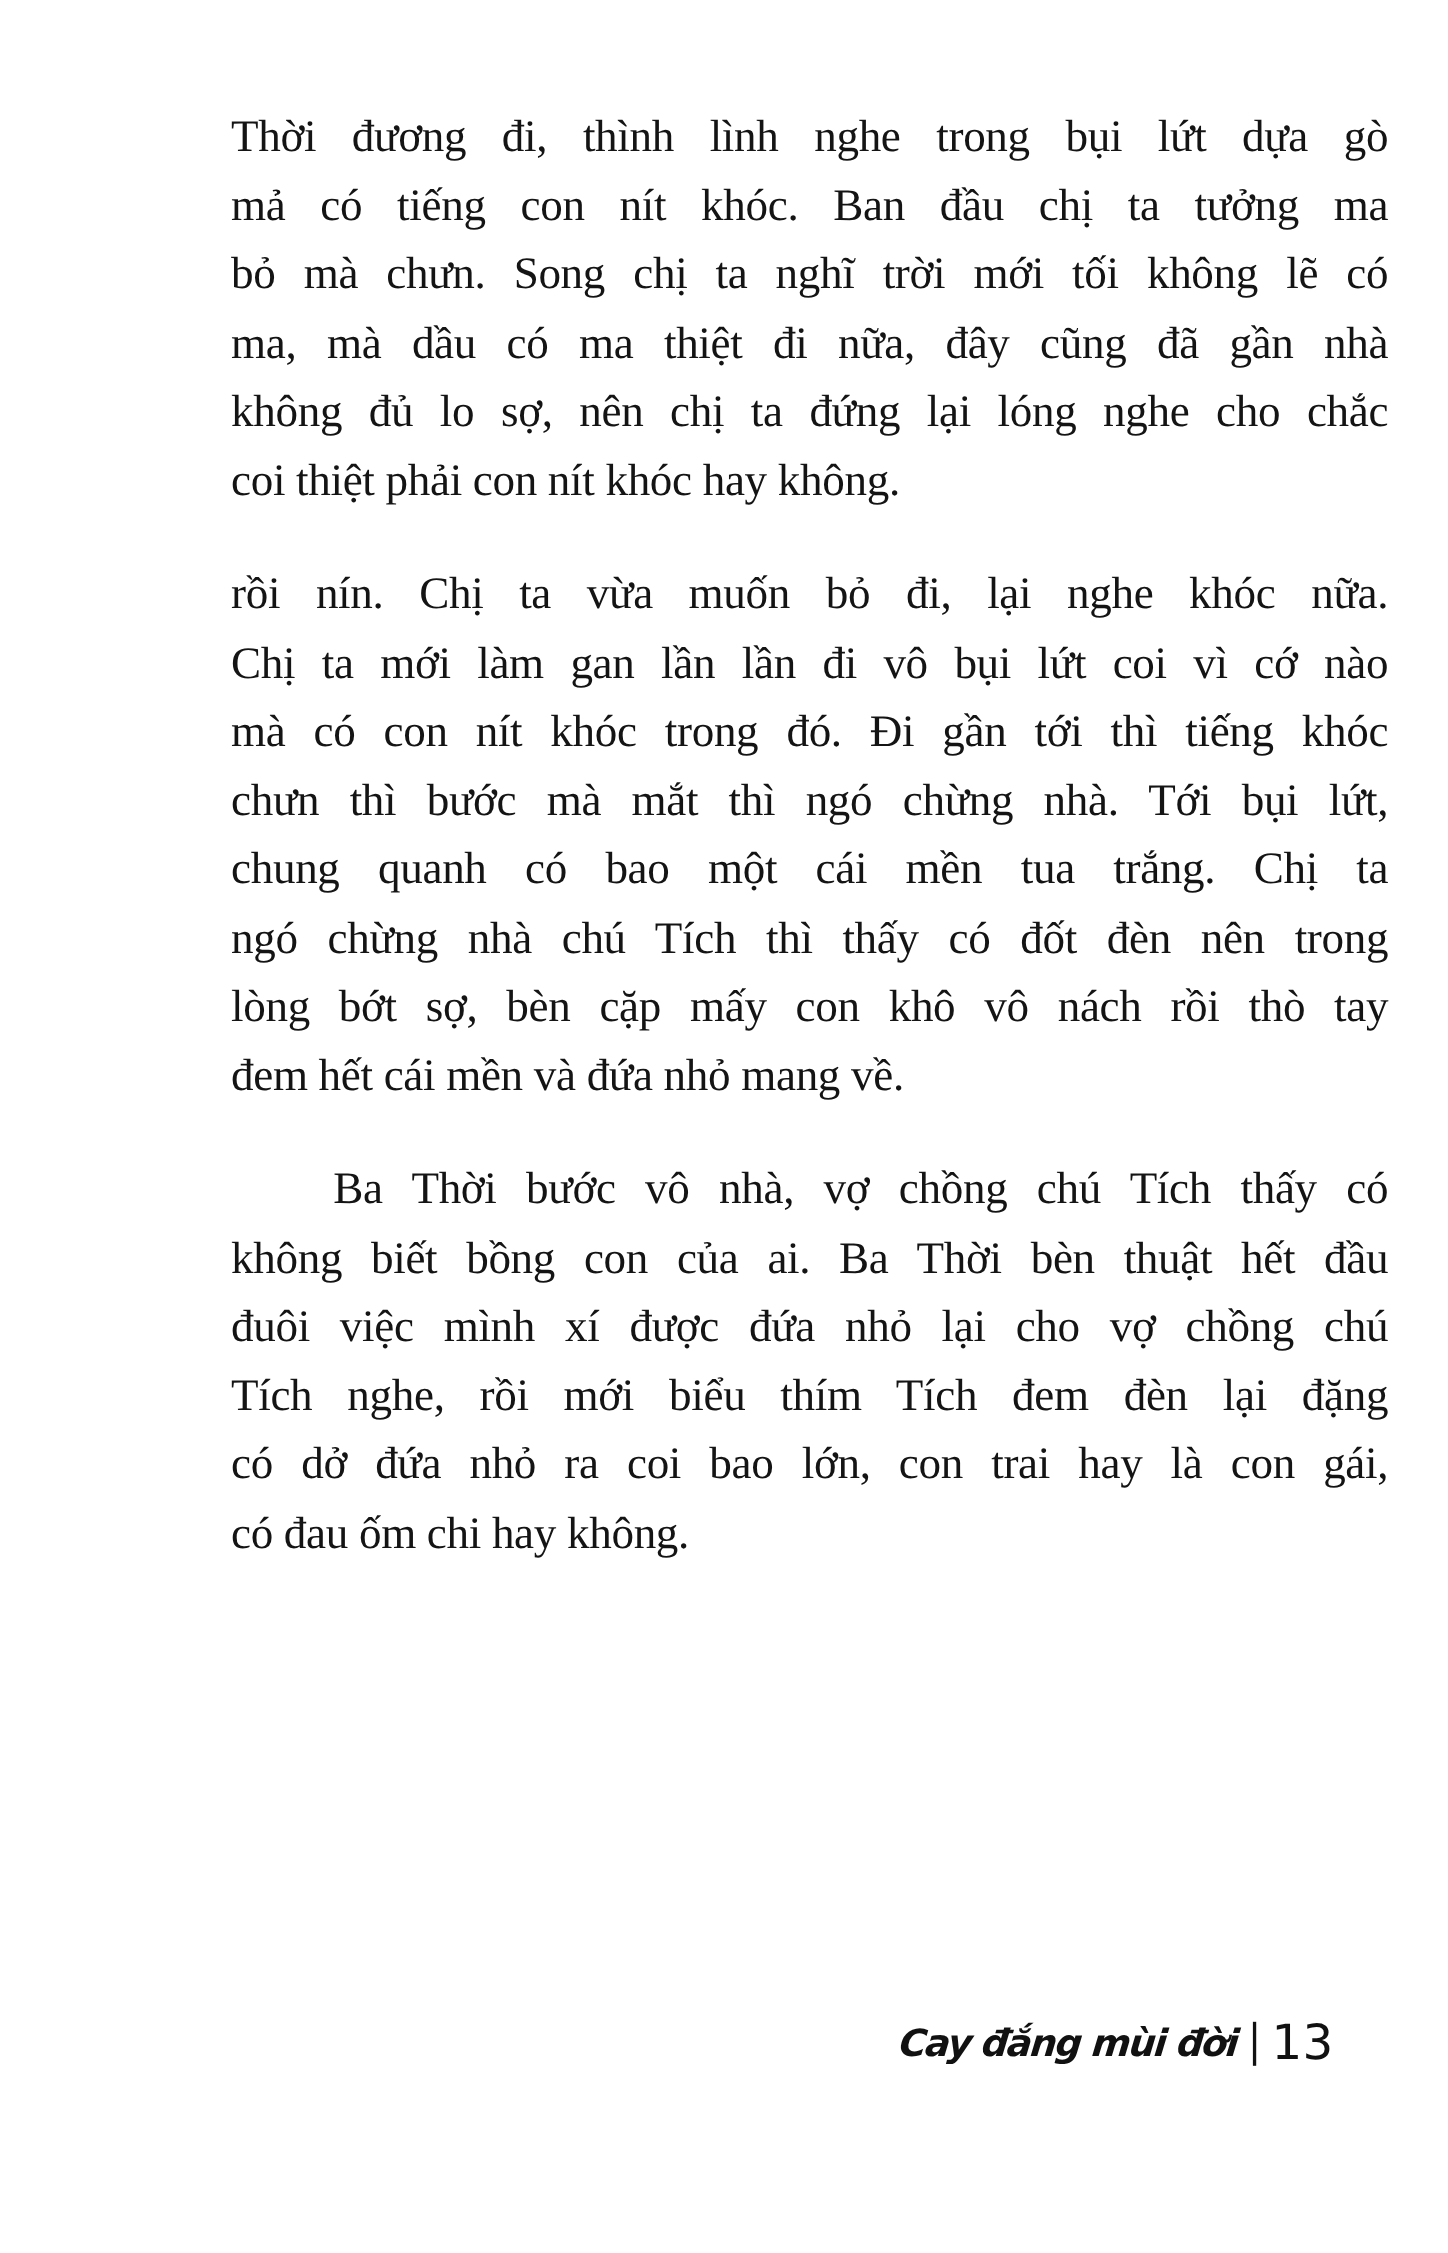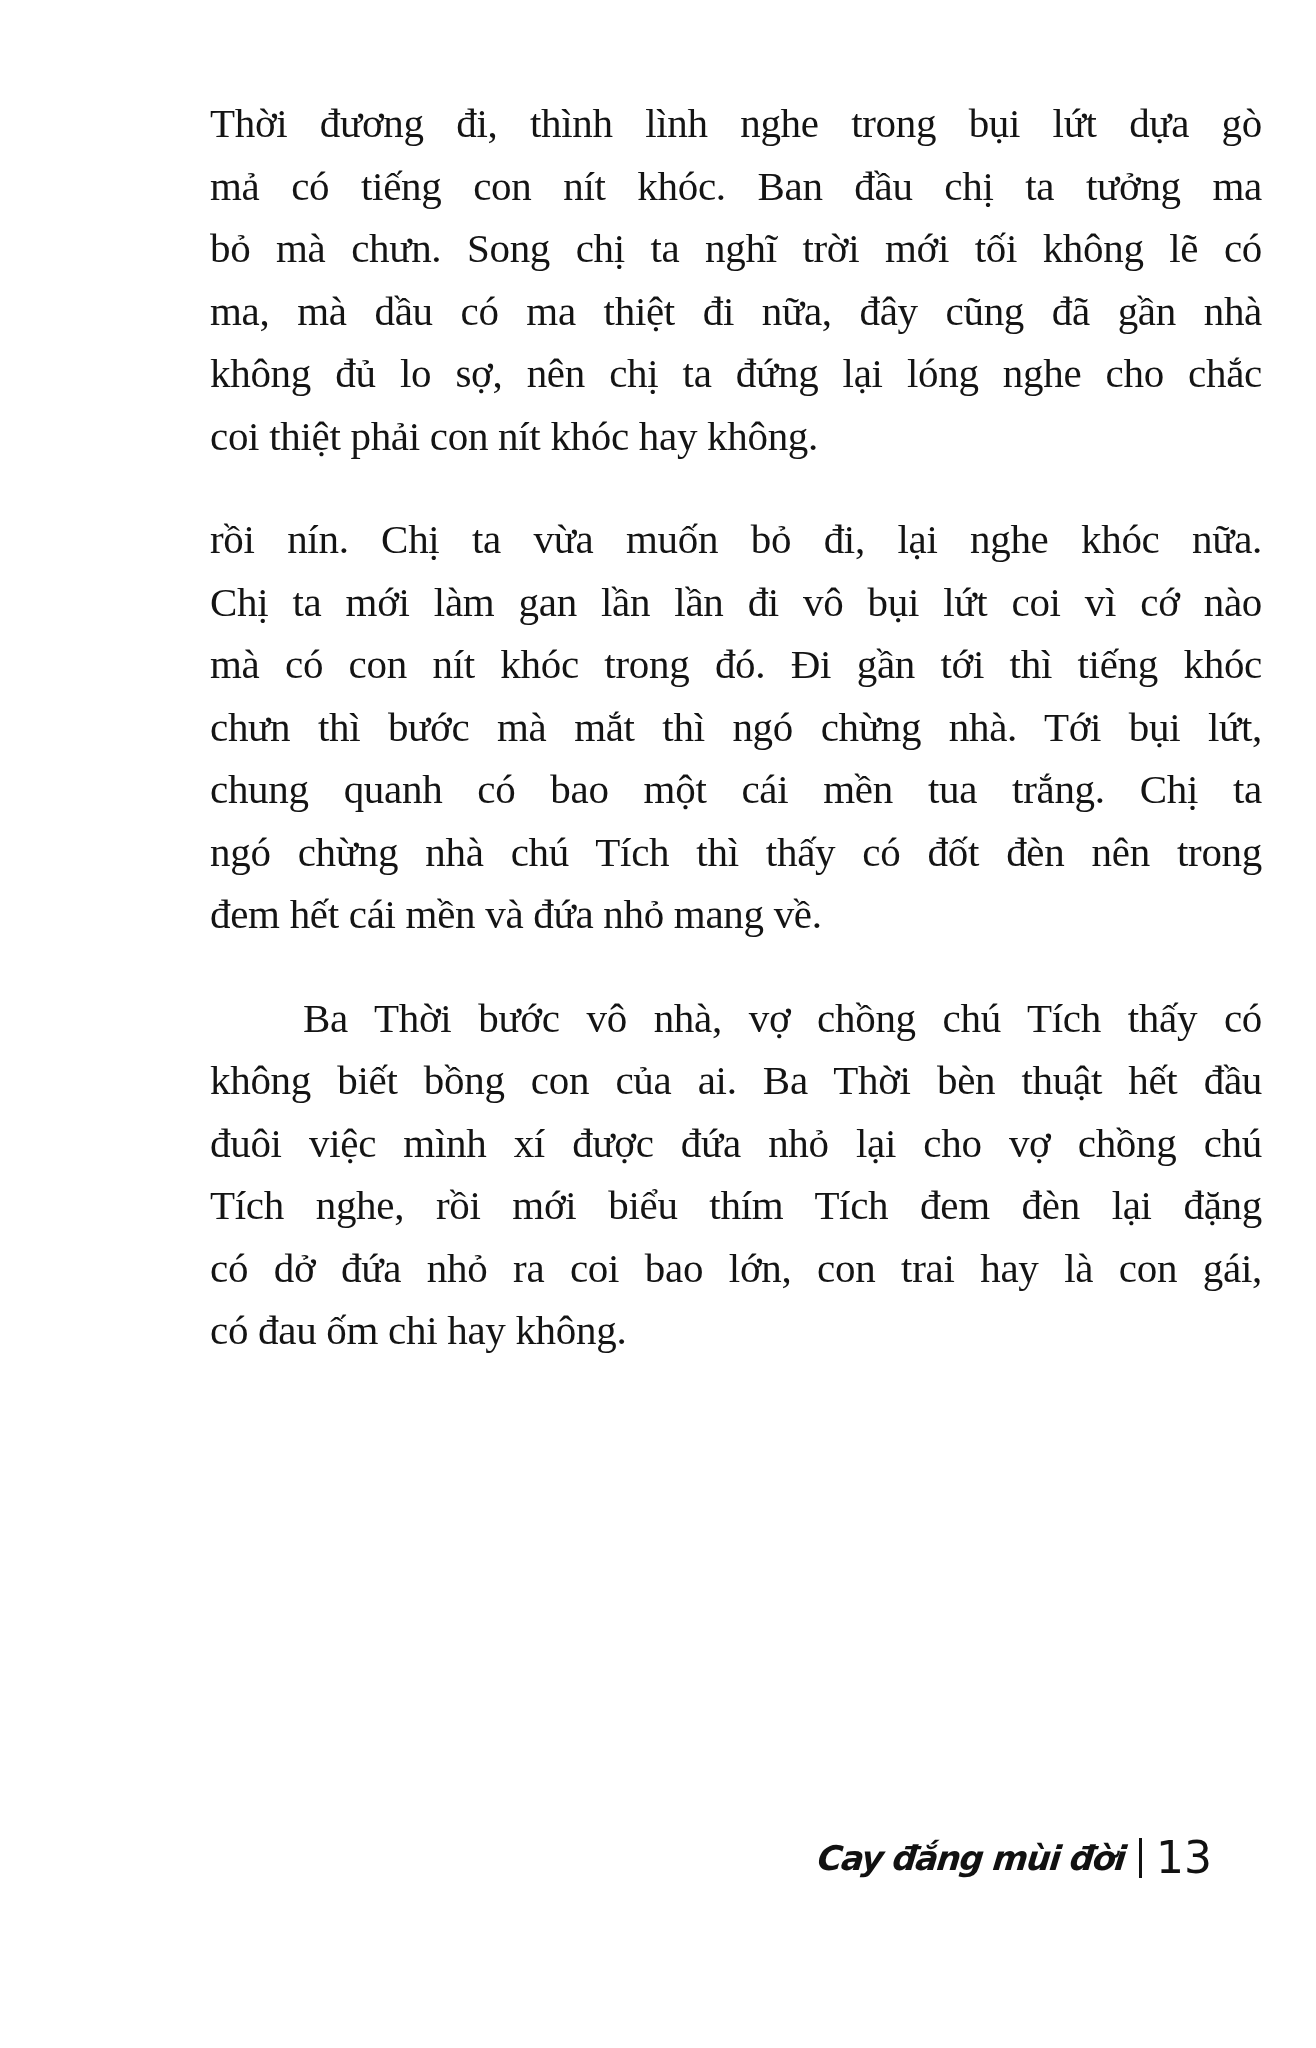--- a/index.html
+++ b/index.html
@@ -82,20 +82,21 @@
     <span class="line last">coi thiệt phải con nít khóc hay không.</span>
   </p>
 
   <p class="para">
     <span class="line">rồi nín. Chị ta vừa muốn bỏ đi, lại nghe khóc nữa.</span>
     <span class="line">Chị ta mới làm gan lần lần đi vô bụi lứt coi vì cớ nào</span>
     <span class="line">mà có con nít khóc trong đó. Đi gần tới thì tiếng khóc</span>
     <span class="line">chưn thì bước mà mắt thì ngó chừng nhà. Tới bụi lứt,</span>
     <span class="line">chung quanh có bao một cái mền tua trắng. Chị ta</span>
     <span class="line">ngó chừng nhà chú Tích thì thấy có đốt đèn nên trong</span>
+    <span class="line">lòng bớt sợ, bèn cặp mấy con khô vô nách rồi thò tay</span>
     <span class="line last">đem hết cái mền và đứa nhỏ mang về.</span>
   </p>
 
   <p class="para">
     <span class="line" style="padding-left:93px">Ba Thời bước vô nhà, vợ chồng chú Tích thấy có</span>
     <span class="line">không biết bồng con của ai. Ba Thời bèn thuật hết đầu</span>
     <span class="line">đuôi việc mình xí được đứa nhỏ lại cho vợ chồng chú</span>
     <span class="line">Tích nghe, rồi mới biểu thím Tích đem đèn lại đặng</span>
     <span class="line">có dở đứa nhỏ ra coi bao lớn, con trai hay là con gái,</span>
     <span class="line last">có đau ốm chi hay không.</span>

